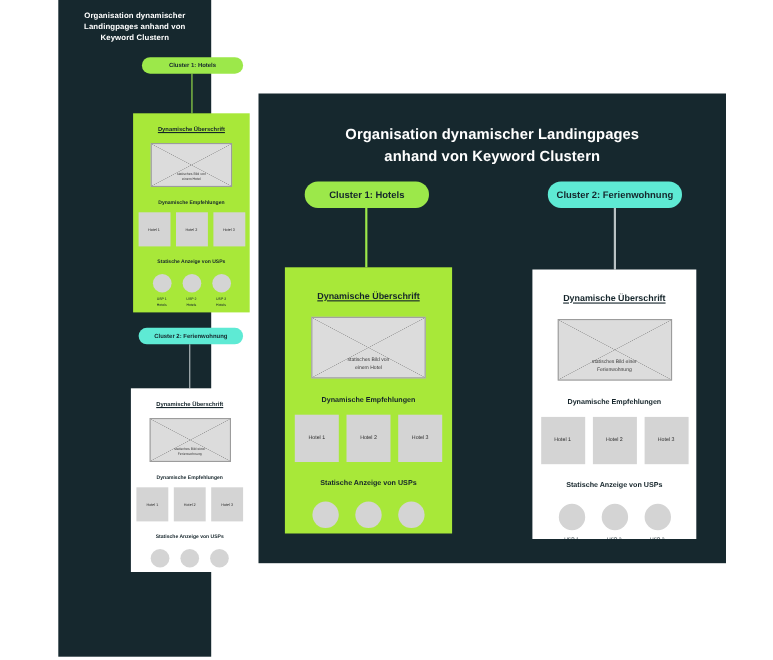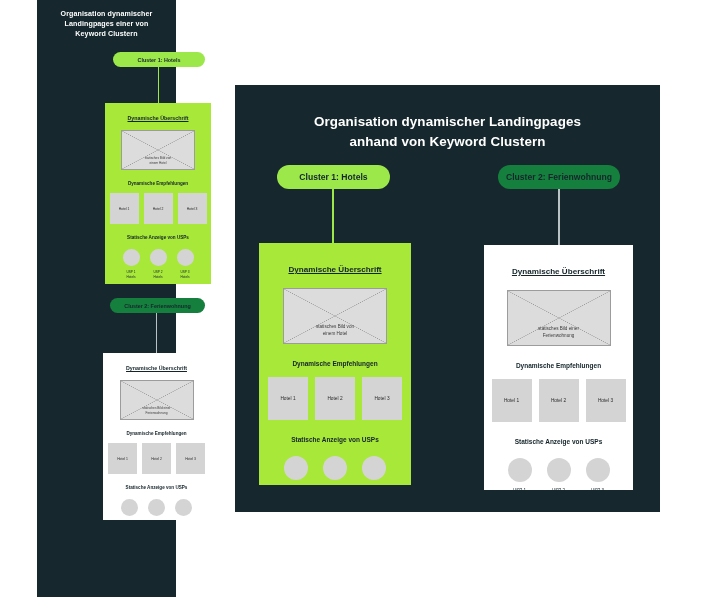--- a/index.html
+++ b/index.html
@@ -1,36 +1,36 @@
 <!DOCTYPE html>
 <html><head>
 <meta charset="utf-8">
 <style>
   html,body{margin:0;padding:0;background:#ffffff;}
   body{width:703px;height:600px;position:relative;overflow:hidden;
        font-family:"Liberation Sans","DejaVu Sans",sans-serif;}
 
   
   .panel{position:absolute;background:#16282e;box-sizing:border-box;}
-  #mobile-panel{left:37px;top:0;width:139px;height:597px;}
+  #mobile-panel{left:53px;top:0;width:139px;height:597px;}
   #desktop-panel{left:235px;top:85px;width:425px;height:427px;}
 
   
   .panel-title{color:#ffffff;font-weight:bold;text-align:center;
                letter-spacing:.1px;line-height:1.42;}
   #mobile-title{position:absolute;left:8px;top:9px;width:123px;font-size:7.1px;}
   #desktop-title{position:absolute;left:40px;top:27px;width:345px;font-size:13.4px;
                  line-height:1.5;}
 
   
   .pill{position:absolute;box-sizing:border-box;border-radius:40px;
         display:flex;align-items:center;justify-content:center;
         font-weight:bold;color:#15262c;text-align:left;}
   .pill.green{background:#9ce84a;}
-  .pill.white{background:#15803d;}
+  .pill.white{background:#5eead4;}
 
   #m-pill-1{left:76px;top:52px;width:92px;height:15px;font-size:5.4px;}
   #m-pill-2{left:73px;top:298px;width:95px;height:15px;font-size:5.4px;}
   #d-pill-1{left:277px;top:165px;width:113px;height:24px;font-size:8.6px;}
   #d-pill-2{left:498px;top:165px;width:122px;height:24px;font-size:8.6px;}
 
   
   .connector{position:absolute;}
   .connector.green{background:#9ce84a;}
   .connector.grey{background:#b9c2c4;}
@@ -93,21 +93,21 @@
   .d .usp-circle{width:24px;height:24px;}
   .d .usp-label{font-size:4.6px;margin-top:5px;}
 </style>
 </head>
 <body>
 
 <div class="panel m" id="mobile-panel">
 
   <div class="panel-title" id="mobile-title">
     <span>Organisation dynamischer</span><br>
-    <span>Landingpages einer von</span><br>
+    <span>Landingpages anhand von</span><br>
     <span>Keyword Clustern</span>
   </div>
 
   <div class="pill green" id="m-pill-1">Cluster 1: Hotels</div>
   <div class="connector green" id="m-conn-1"></div>
 
   <div class="card green" id="m-card-1">
     <div class="card-head">Dynamische Überschrift</div>
     <div class="img-ph">
       <div class="x1"></div>

